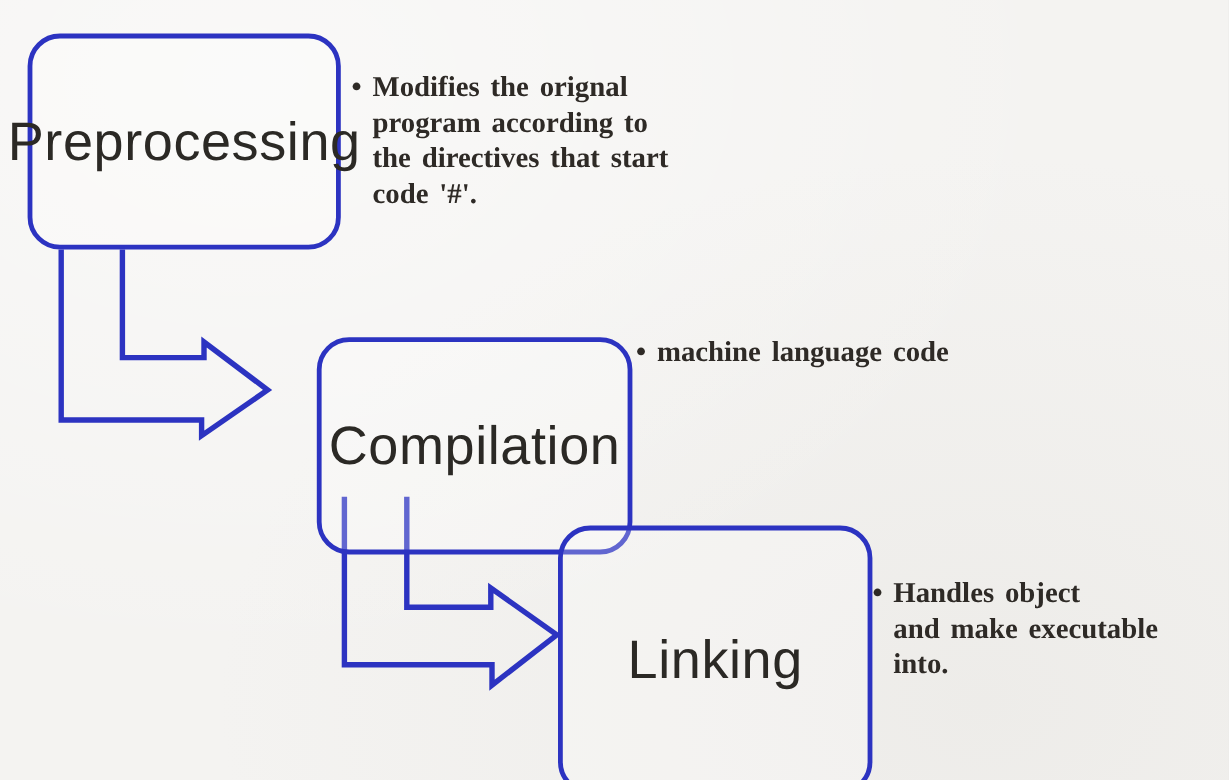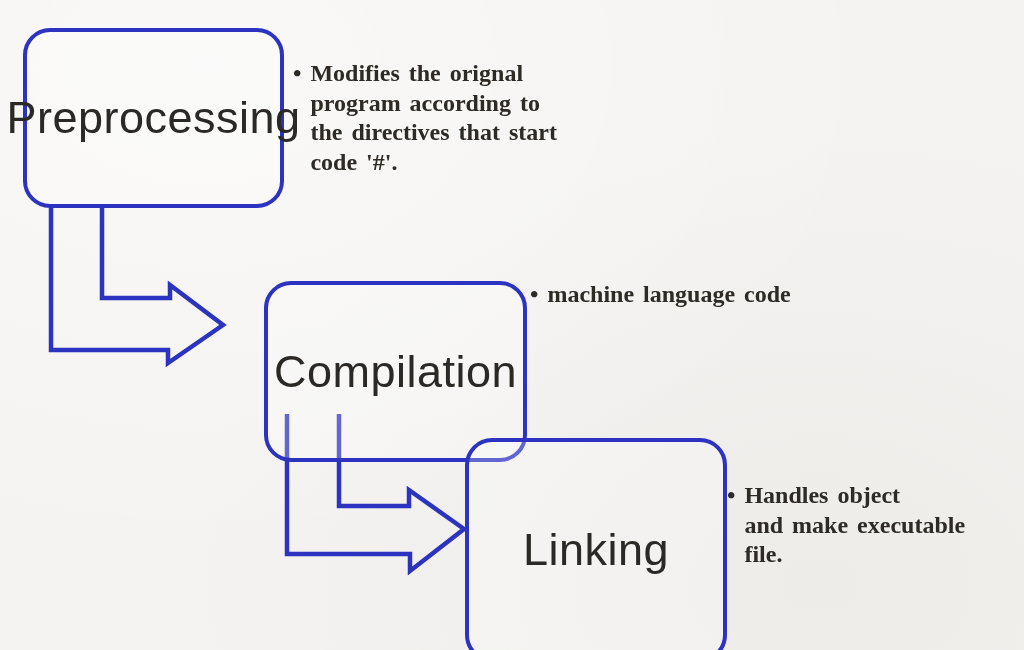--- a/index.html
+++ b/index.html
@@ -91,17 +91,17 @@
     <div class="lines">
       <div>machine language code</div>
     </div>
   </div>
 
   <div class="note note-3">
     <span class="dot">•</span>
     <div class="lines">
       <div>Handles object</div>
       <div>and make executable</div>
-      <div>file.</div>
+      <div>into.</div>
     </div>
   </div>
 
 </div>
 
 </body></html>

